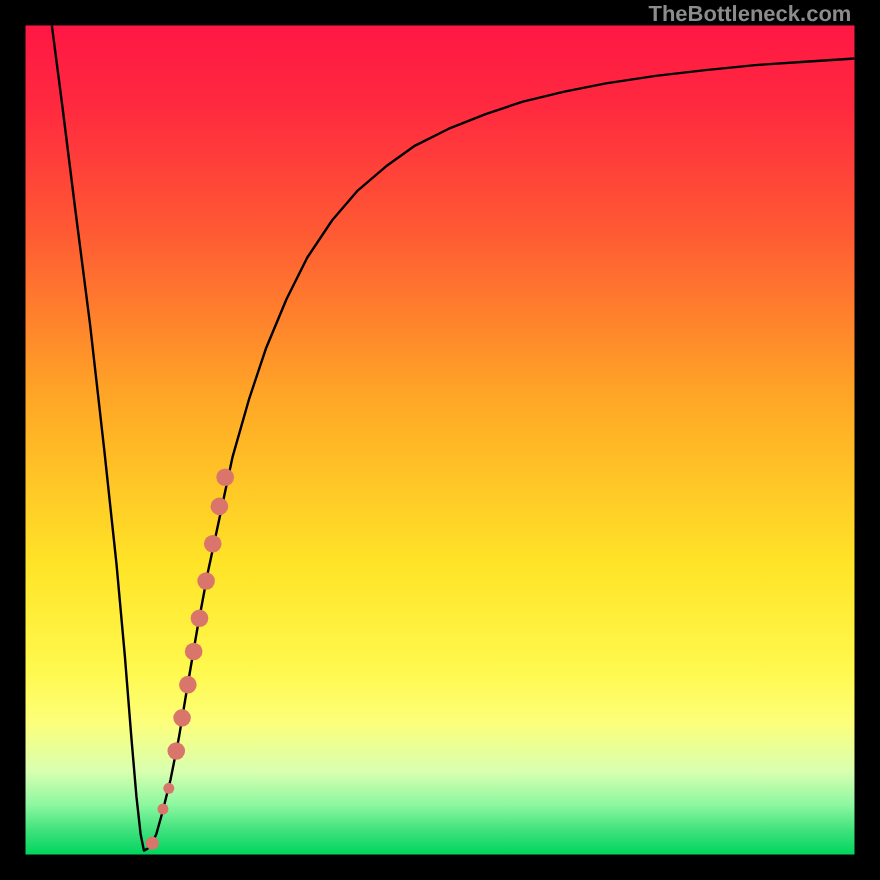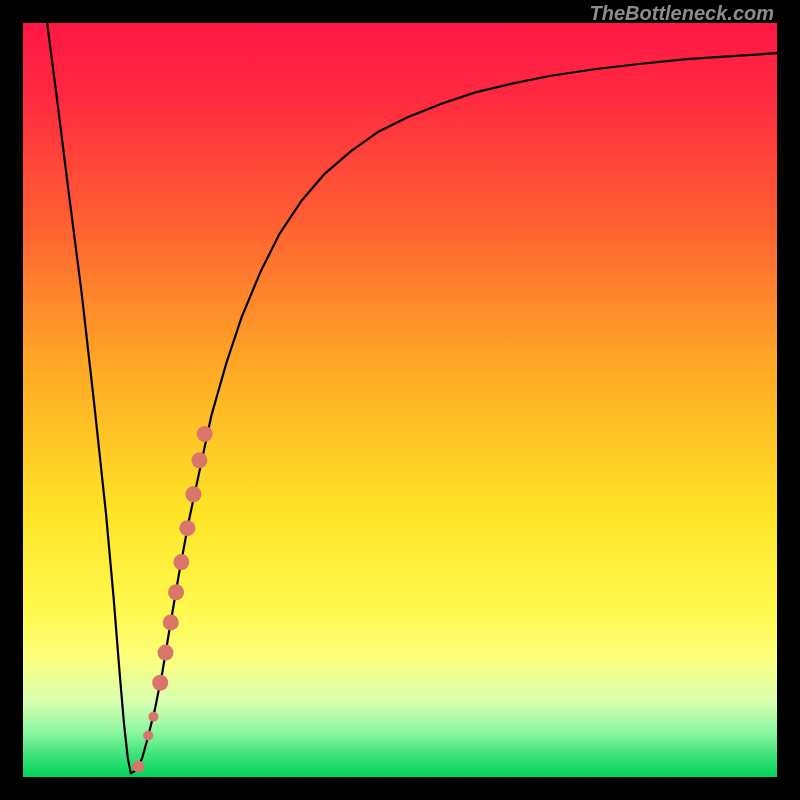--- a/index.html
+++ b/index.html
@@ -10,21 +10,20 @@
     background: #000;
     overflow: hidden;
   }
   .frame {
     position: absolute;
     left: 0;
     top: 0;
     width: 800px;
     height: 800px;
     background: #000;
-    font-style: italic;
   }
   .plot {
     position: absolute;
     left: 23px;
     top: 23px;
     width: 754px;
     height: 754px;
   }
   .attribution {
     position: absolute;

